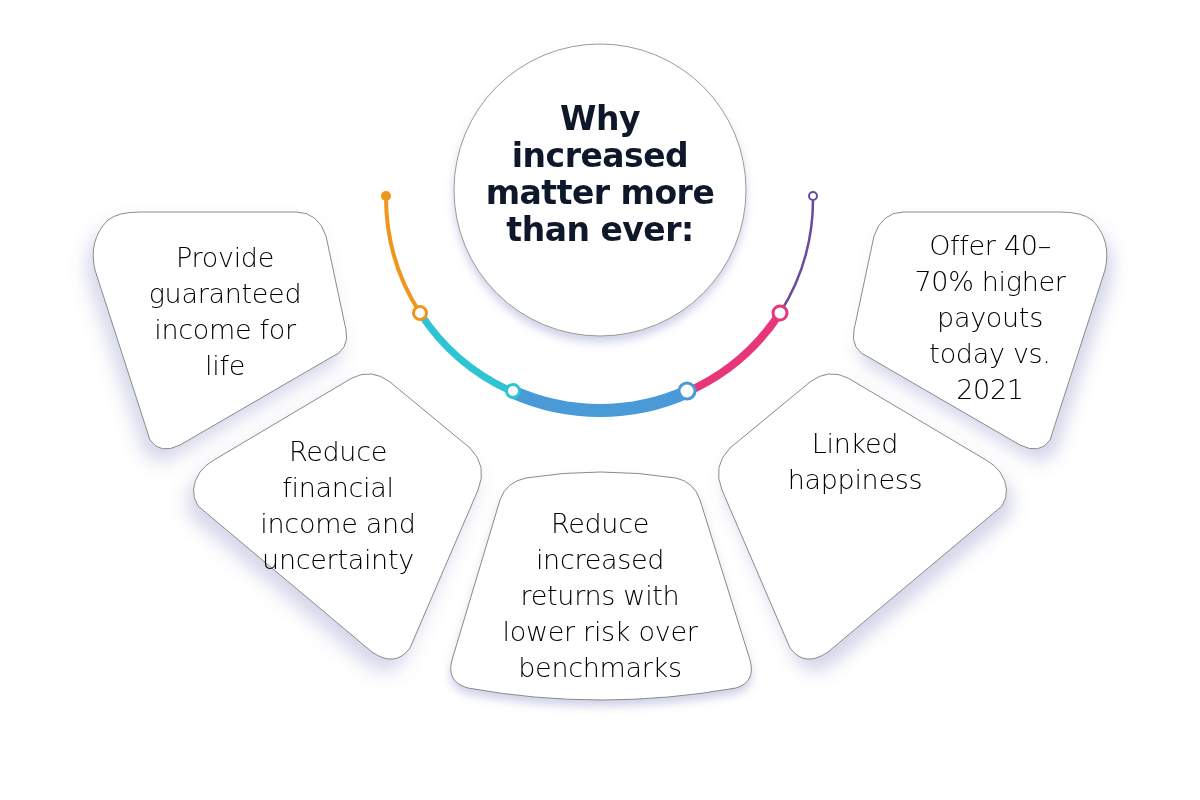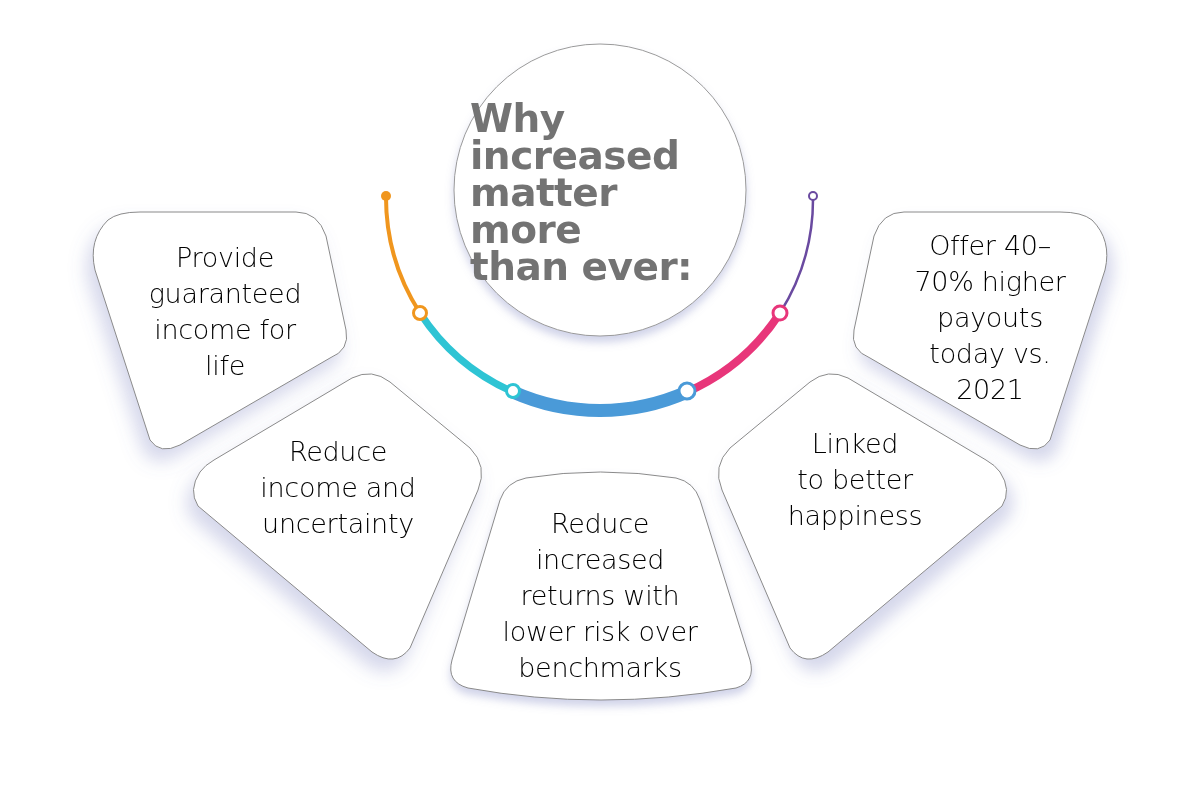--- a/index.html
+++ b/index.html
@@ -1,22 +1,22 @@
 <!DOCTYPE html>
 <html><head>
 <meta charset="utf-8">
 <style>
   html, body { margin:0; padding:0; }
   body { width:1200px; height:800px; background:#ffffff; position:relative; overflow:hidden;
          font-family:"DejaVu Sans", sans-serif; }
   svg.bg { position:absolute; left:0; top:0; }
   .card-text { position:absolute; text-align:center; color:#000000; font-size:27px; line-height:36px;
                font-family:"DejaVu Sans", sans-serif; font-weight:300; letter-spacing:-0.3px; }
-  .title { position:absolute; left:470px; top:100px; width:260px; color:#737373;
-           font-family:"DejaVu Sans", sans-serif; font-weight:bold; font-size:39px; line-height:37px; letter-spacing:-0.5px; }
+  .title { position:absolute; left:470px; top:100px; width:260px; text-align:center; color:#0f172a;
+           font-family:"DejaVu Sans", sans-serif; font-weight:bold; font-size:33px; line-height:37px; letter-spacing:-0.5px; }
 </style>
 </head>
 <body>
 
 <svg class="bg" width="1200" height="800" viewBox="0 0 1200 800">
   <defs>
     <filter id="sh" x="-20%" y="-20%" width="150%" height="150%">
       <feGaussianBlur in="SourceAlpha" stdDeviation="9"></feGaussianBlur>
       <feOffset dx="-6" dy="12" result="ob"></feOffset>
       <feFlood flood-color="#6a72b8" flood-opacity="0.28"></feFlood>
@@ -102,35 +102,35 @@
 
 <div class="card-text" style="left:120px; top:240px; width:210px;">
   <div>Provide</div>
   <div>guaranteed</div>
   <div>income for</div>
   <div>life</div>
 </div>
 
 <div class="card-text" style="left:228px; top:434px; width:220px;">
   <div>Reduce</div>
+  <div>financial</div>
   <div>income and</div>
   <div>uncertainty</div>
 </div>
 
 <div class="card-text" style="left:480px; top:506px; width:240px;">
   <div>Reduce</div>
   <div>increased</div>
   <div>returns with</div>
   <div>lower risk over</div>
   <div>benchmarks</div>
 </div>
 
 <div class="card-text" style="left:745px; top:426px; width:220px;">
   <div>Linked</div>
-  <div>to better</div>
   <div>happiness</div>
 </div>
 
 <div class="card-text" style="left:880px; top:228px; width:220px;">
   <div>Offer 40–</div>
   <div>70% higher</div>
   <div>payouts</div>
   <div>today vs.</div>
   <div>2021</div>
 </div>

